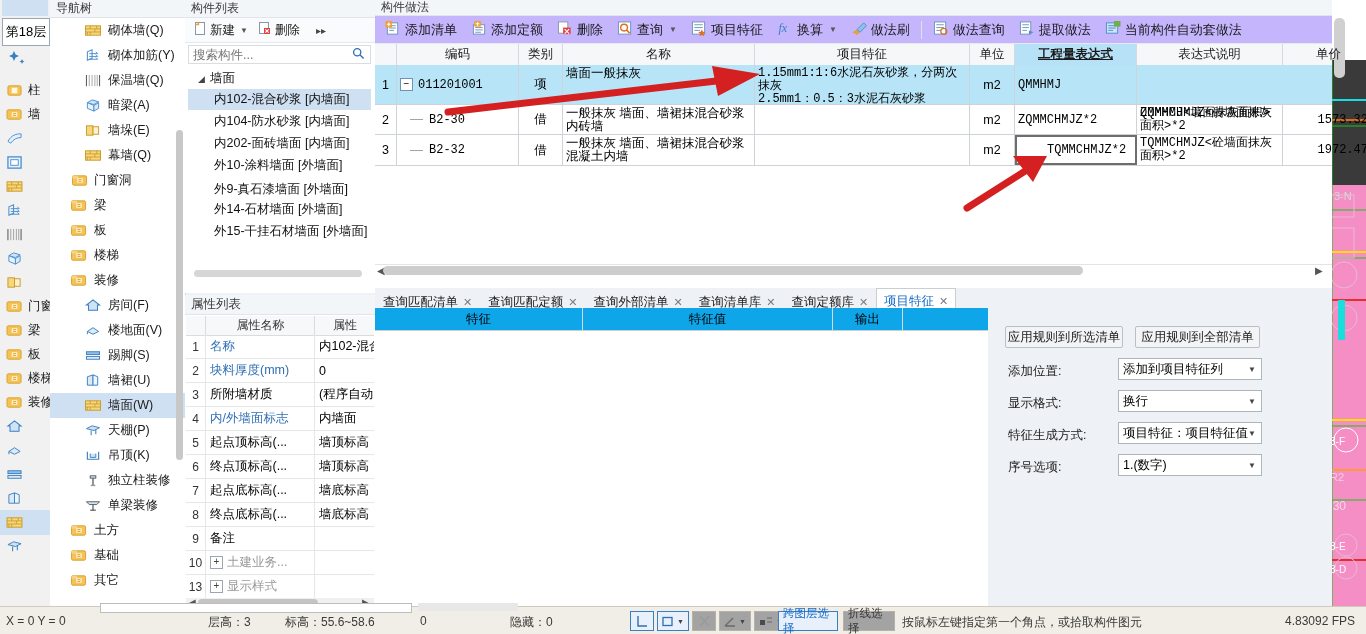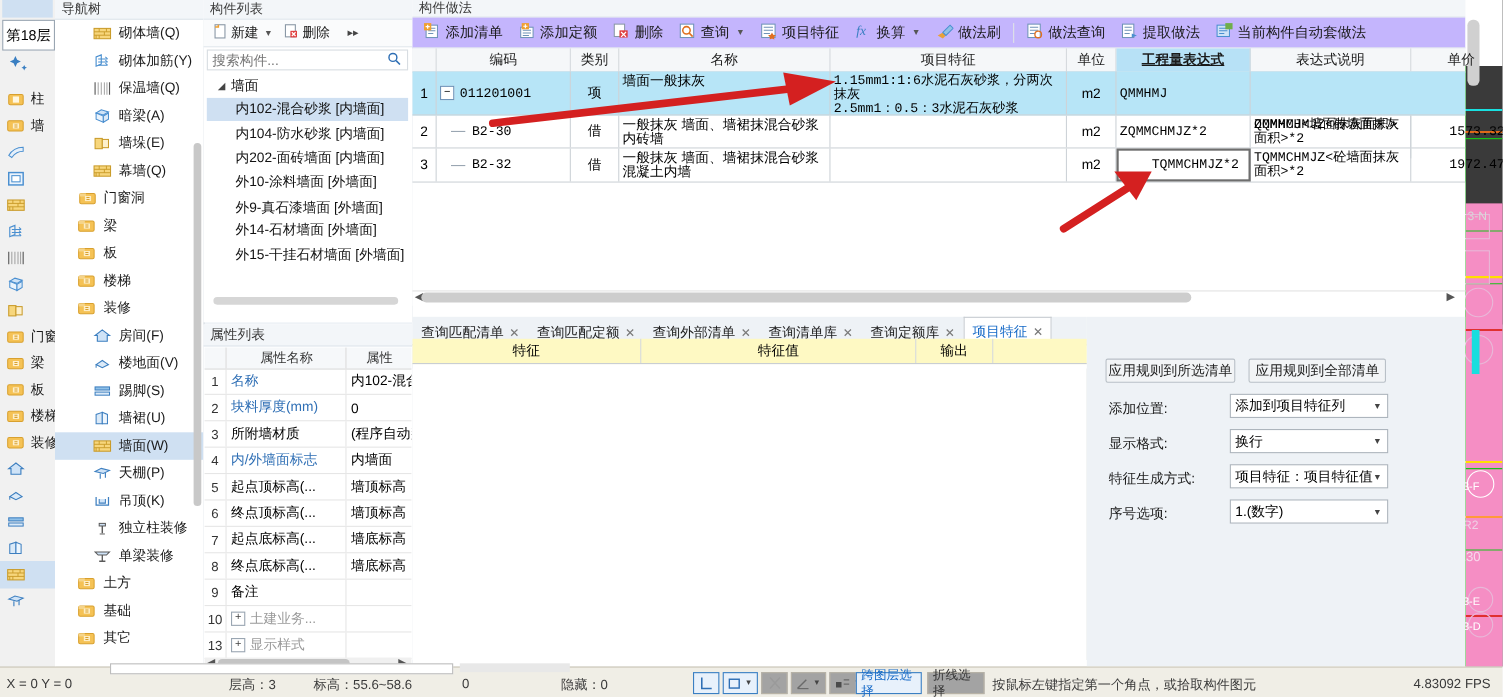--- a/index.html
+++ b/index.html
@@ -95,21 +95,21 @@
   #grid-hscroll{left:383px;top:266px;width:700px;height:9px;background:#cdcdcd;border-radius:5px;}
   #grid-blank{left:375px;top:166px;width:957px;height:98px;background:#fff;border-bottom:1px solid #e4e4e4;}
   
   #tabstrip{left:375px;top:288px;width:613px;height:25px;background:#eef2f6;border-bottom:1px solid #c9ced3;
     display:flex;align-items:flex-end;}
   .tab{height:23px;display:flex;align-items:center;gap:5px;padding:0 7px;font-size:12.5px;color:#1a1a1a;
       border:1px solid transparent;border-bottom:0;box-sizing:border-box;cursor:default;}
   .tab.active{background:#fff;border-color:#c9ced3;color:#1569c7;height:25px;}
   .tabx{font-size:11px;color:#7a7a7a;}
   
-  #feat-head{left:375px;top:308px;width:613px;height:22px;background:#fef9c3;border-bottom:1px solid #c9ced3;}
+  #feat-head{left:375px;top:308px;width:613px;height:22px;background:#0ea5e9;border-bottom:1px solid #c9ced3;}
   .fh{position:absolute;top:0;height:22px;display:flex;align-items:center;justify-content:center;
       font-size:12.5px;border-right:1px solid #d6dade;box-sizing:border-box;}
   #feat-body{left:375px;top:335px;width:613px;height:265px;background:#fff;border-right:1px solid #c9ced3;}
   
   #rule-pane{left:988px;top:288px;width:344px;height:318px;background:#eef2f6;}
   .rulebtn{position:absolute;height:22px;background:#f2f4f6;border:1px solid #b9c0c7;border-radius:2px;
      display:flex;align-items:center;justify-content:center;font-size:12.5px;color:#1a1a1a;box-sizing:border-box;cursor:default;}
   .rlbl{position:absolute;left:1008px;font-size:12.5px;color:#1a1a1a;white-space:nowrap;}
   .rsel{position:absolute;left:1118px;width:144px;height:22px;background:#fff;border:1px solid #adb5bd;
      display:flex;align-items:center;box-sizing:border-box;font-size:12.5px;padding-left:4px;}

